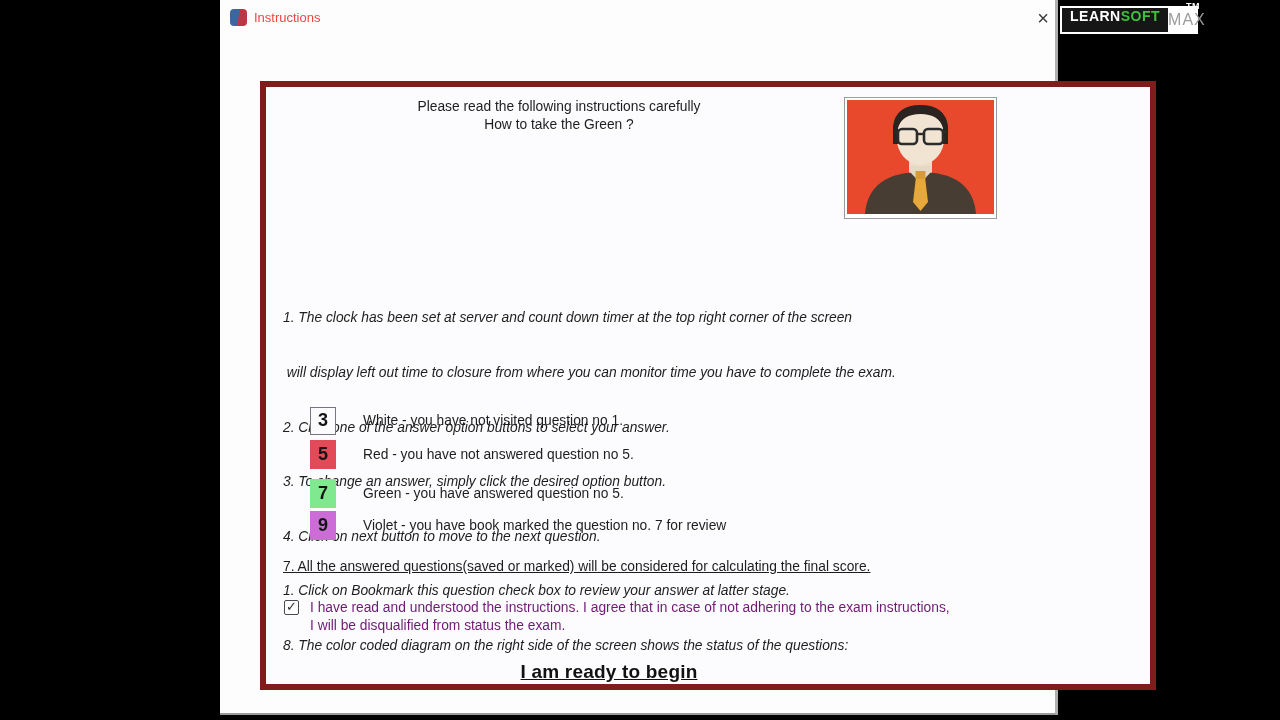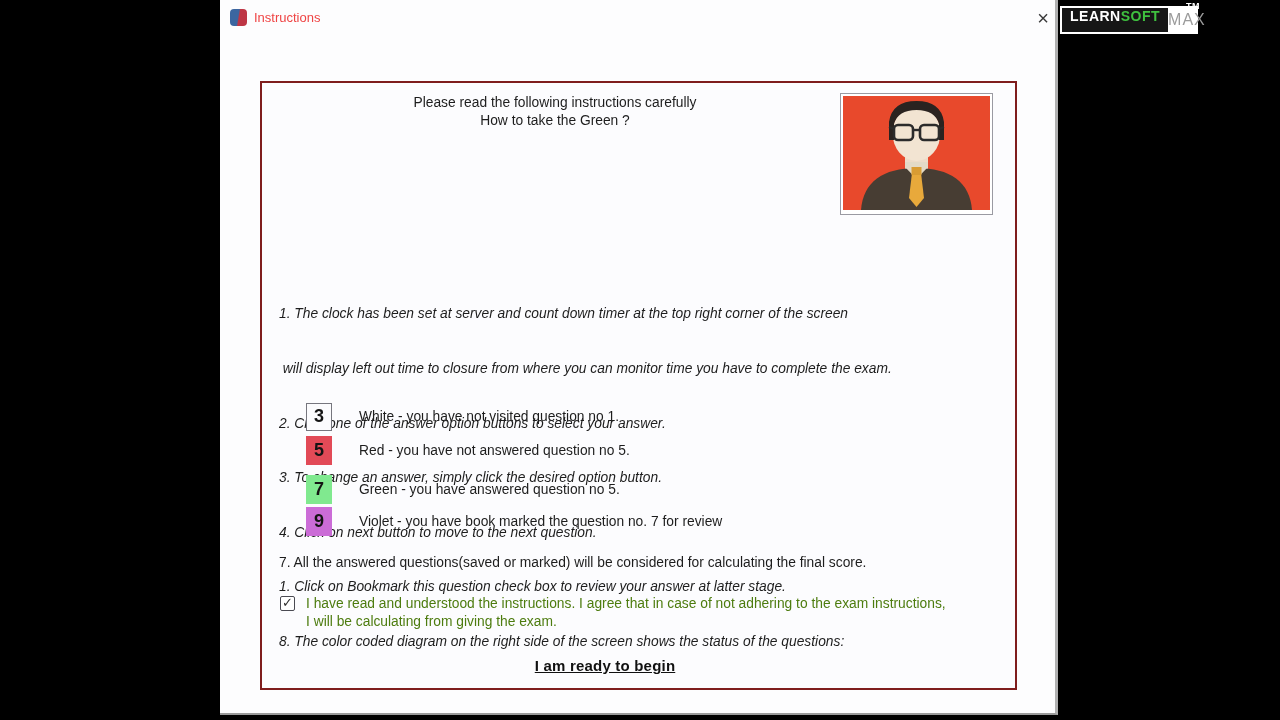--- a/index.html
+++ b/index.html
@@ -23,50 +23,50 @@
   .brand-tm { position:absolute; left:126px; top:1px; color:#fff; font-size:9px; font-weight:bold; letter-spacing:.5px; }
   .brand-box { position:absolute; left:0; top:6px; width:138px; height:28px; background:#fff;
                display:flex; align-items:center; }
   .brand-pill { margin-left:2px; height:24px; padding:0 8px; background:#161616;
                 display:flex; align-items:flex-start; }
   .brand-learn { color:#fff; font-size:14px; font-weight:bold; letter-spacing:.5px; }
   .brand-soft { color:#3fc13f; font-size:14px; font-weight:bold; letter-spacing:.5px; }
   .brand-max { color:#9b9b9b; font-size:16px; letter-spacing:1px; }
 
   
-  .panel { position:absolute; left:40px; top:81px; width:757px; height:609px;
-           border:2px solid #7f1d1d; background:#fcfcfe; }
+  .panel { position:absolute; left:40px; top:81px; width:896px; height:609px;
+           border:6px solid #7f1d1d; background:#fcfcfe; }
   .heading { position:absolute; left:0; top:11px; width:586px; text-align:center;
              font-size:13.8px; color:#1d1d1d; line-height:18px; }
 
   .avatar-frame { position:absolute; left:578px; top:10px; width:153px; height:122px;
                   background:#fff; border:1px solid #9a9aa2; padding:2px; }
   .avatar-frame svg { display:block; width:147px; height:114px; }
 
   .ins-lines { position:absolute; left:17px; top:186px; font-size:13.8px; color:#1d1d1d;
                line-height:18.2px; white-space:pre-wrap;font-style:italic; }
 
   .legend-row { position:absolute; left:44px; height:29px; display:flex; align-items:center; }
   .legend-row.r0 { top:319px; } .legend-row.r1 { top:353px; }
   .legend-row.r2 { top:392px; } .legend-row.r3 { top:424px; }
   .legend-box { width:26px; height:29px; display:flex; align-items:center; justify-content:center;
                 font-size:18px; font-weight:bold; color:#141414; }
   .legend-box.bordered { border:1px solid #76767e; height:28px; }
   .legend-label { margin-left:27px; font-size:13.8px; color:#1d1d1d; }
 
-  .note7 { position:absolute; left:17px; top:472px; font-size:13.8px; color:#1d1d1d; }
+  .note7 { position:absolute; left:17px; top:472px; font-size:13.8px; color:#1d1d1d;text-decoration:underline; }
 
   .agree-check { position:absolute; left:18px; top:513px; width:15px; height:15px;
                  border:1.6px solid #4a4a52; border-radius:2px; background:#fff;
                  font-size:13px; line-height:12px; text-align:center; color:#2e2e2e; cursor:pointer; }
-  .agree-text { position:absolute; left:44px; top:512px; font-size:13.8px; color:#4d7c0f;
+  .agree-text { position:absolute; left:44px; top:512px; font-size:13.8px; color:#701a75;
                 line-height:18.4px; }
 
   .begin-wrap { position:absolute; left:0; top:574px; width:686px; text-align:center; }
-  .begin-link { font-size:15px; font-weight:bold; color:#111; text-decoration:underline;
+  .begin-link { font-size:19px; font-weight:bold; color:#111; text-decoration:underline;
                 cursor:pointer; letter-spacing:.2px; }
 </style>
 </head>
 <body>
 
 <div class="stage">
 
   <div class="window">
 
     <div class="titlebar">
@@ -128,21 +128,21 @@
       <div class="legend-row r3">
         <div class="legend-box" style="background: rgb(203, 108, 215);">9</div>
         <div class="legend-label">Violet - you have book marked the question no. 7 for review</div>
       </div>
 
       <div class="note7">7. All the answered questions(saved or marked) will be considered for calculating the final score.</div>
 
       <div class="agree-check">✓</div>
       <div class="agree-text">
         <div>I have read and understood the instructions. I agree that in case of not adhering to the exam instructions,</div>
-        <div>I will be calculating from giving the exam.</div>
+        <div>I will be disqualified from status the exam.</div>
       </div>
 
       <div class="begin-wrap">
         <span class="begin-link">I am ready to begin</span>
       </div>
 
     </div>
   </div>
 
   <div class="brand">

